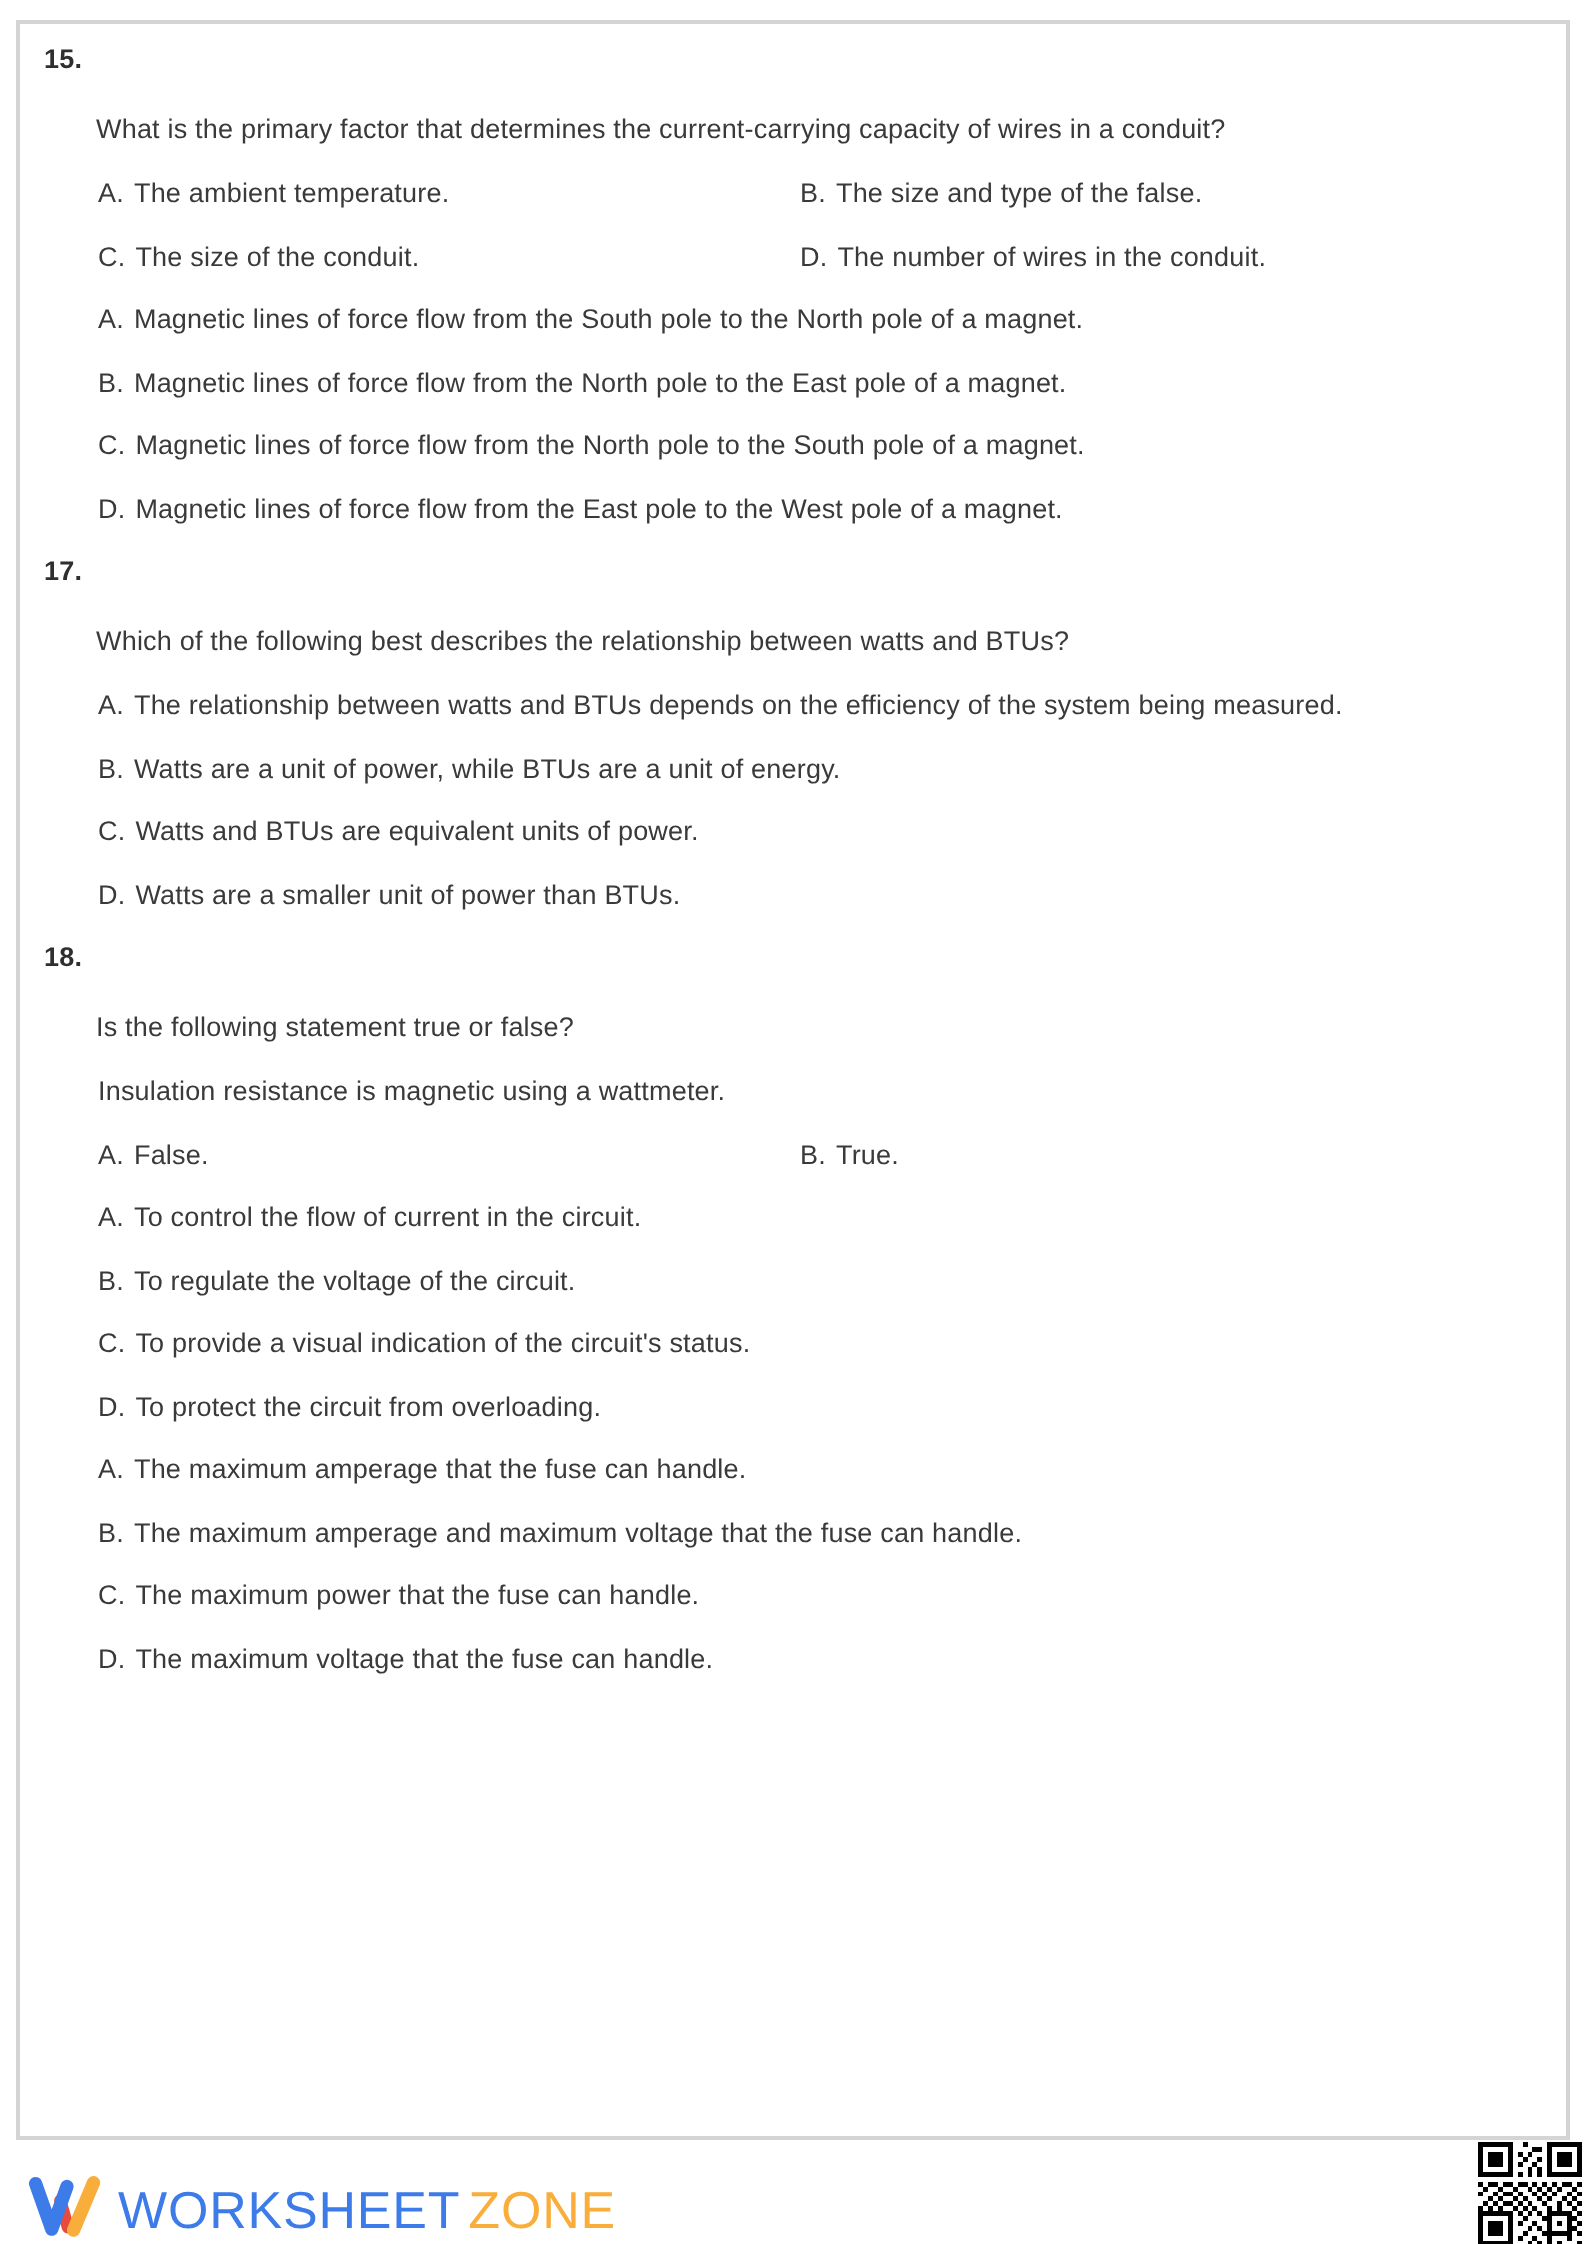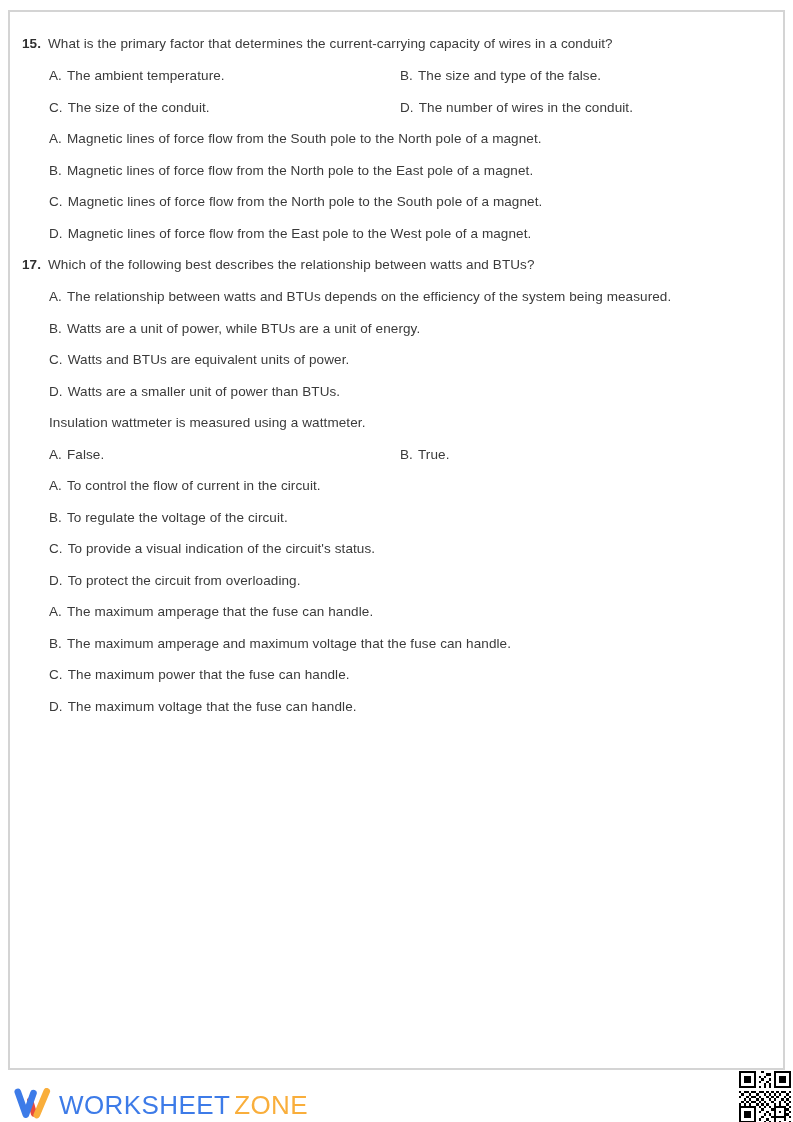--- a/index.html
+++ b/index.html
@@ -9,38 +9,38 @@
     font-family: "Liberation Sans", "DejaVu Sans", sans-serif;
     position: relative;
     overflow: hidden;
   }
   .sheet {
     position: absolute;
     left: 8px; top: 10px;
     width: 777px; height: 1060px;
     border: 2px solid #d4d4d4;
     background: #fff;
-    padding: 24px 18px 0 12px;
+    padding: 10px 18px 0 12px;
   }
   .question { margin-bottom: 8px; }
   .q-header {
     display: flex;
     font-size: 13.5px;
     line-height: 16px;
     color: #3a3a3a;
     margin-bottom: 16px;
     letter-spacing: 0.1px;
   }
   .q-num {
     font-weight: bold;
     color: #2f2f2f;
     min-width: 26px;
     flex: 0 0 26px;
   }
-  .q-text { flex: 1; }
+  .q-text { flex: 1; margin-top: 35px; }
   .statement-row {
     margin-left: 27px;
     margin-top: 7px;
     font-size: 13.5px;
     line-height: 16px;
     color: #3a3a3a;
     margin-bottom: 15.5px;
     letter-spacing: 0.1px;
   }
   .opt-row {
@@ -176,21 +176,25 @@
     </div>
     <div class="opt-row">
       <span class="opt">
         <span class="opt-label">D.</span>
         <span class="opt-text">Watts are a smaller unit of power than BTUs.</span>
       </span>
     </div>
   </div>
 
   <div class="question">
-    <div class="statement-row">Insulation wattmeter is measured using a wattmeter.</div>
+    <div class="q-header">
+      <span class="q-num">18.</span>
+      <span class="q-text">Is the following statement true or false?</span>
+    </div>
+    <div class="statement-row">Insulation resistance is magnetic using a wattmeter.</div>
     <div class="opt-row two-col">
       <span class="opt col-first">
         <span class="opt-label">A.</span>
         <span class="opt-text">False.</span>
       </span>
       <span class="opt">
         <span class="opt-label">B.</span>
         <span class="opt-text">True.</span>
       </span>
     </div>

